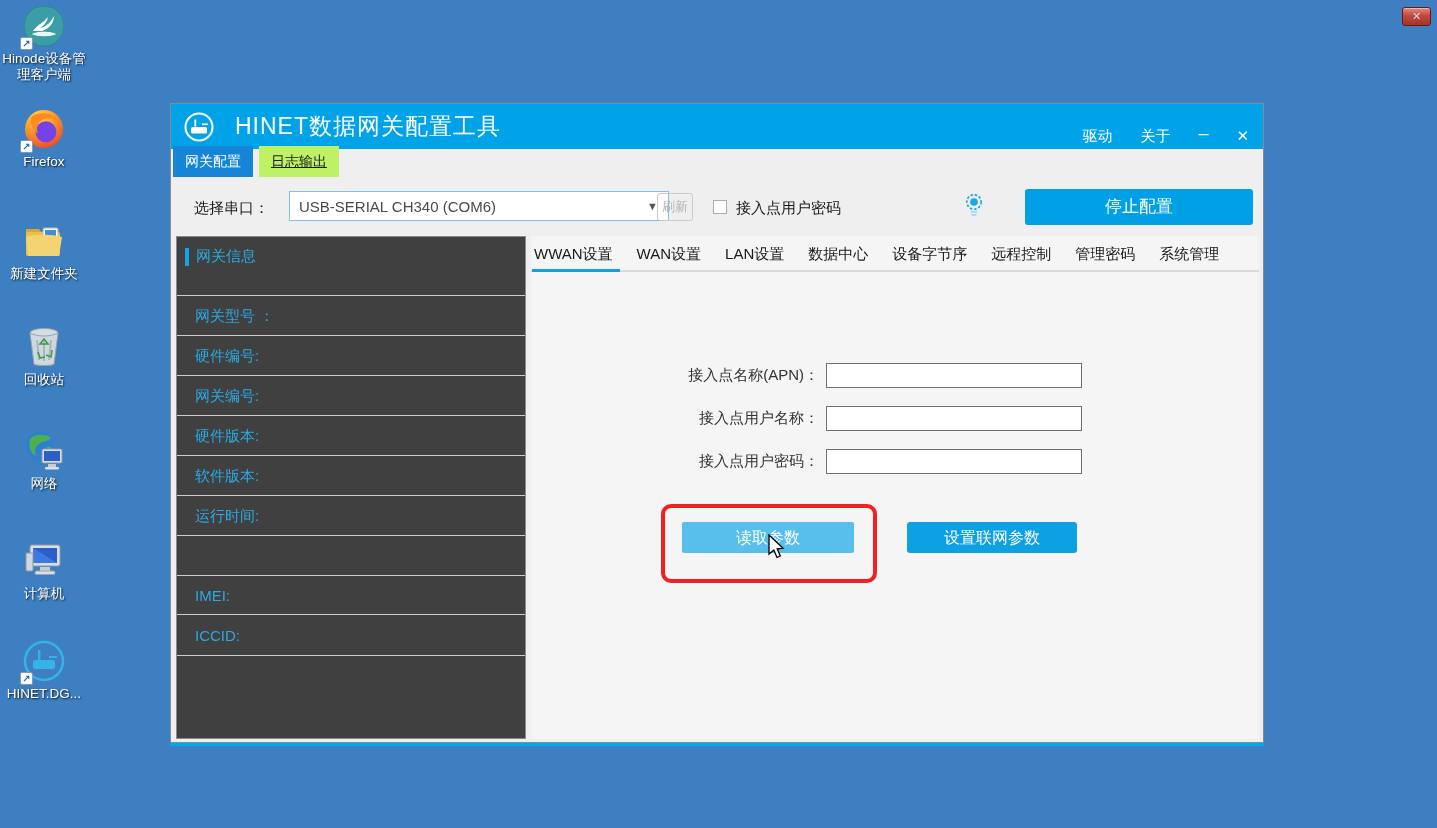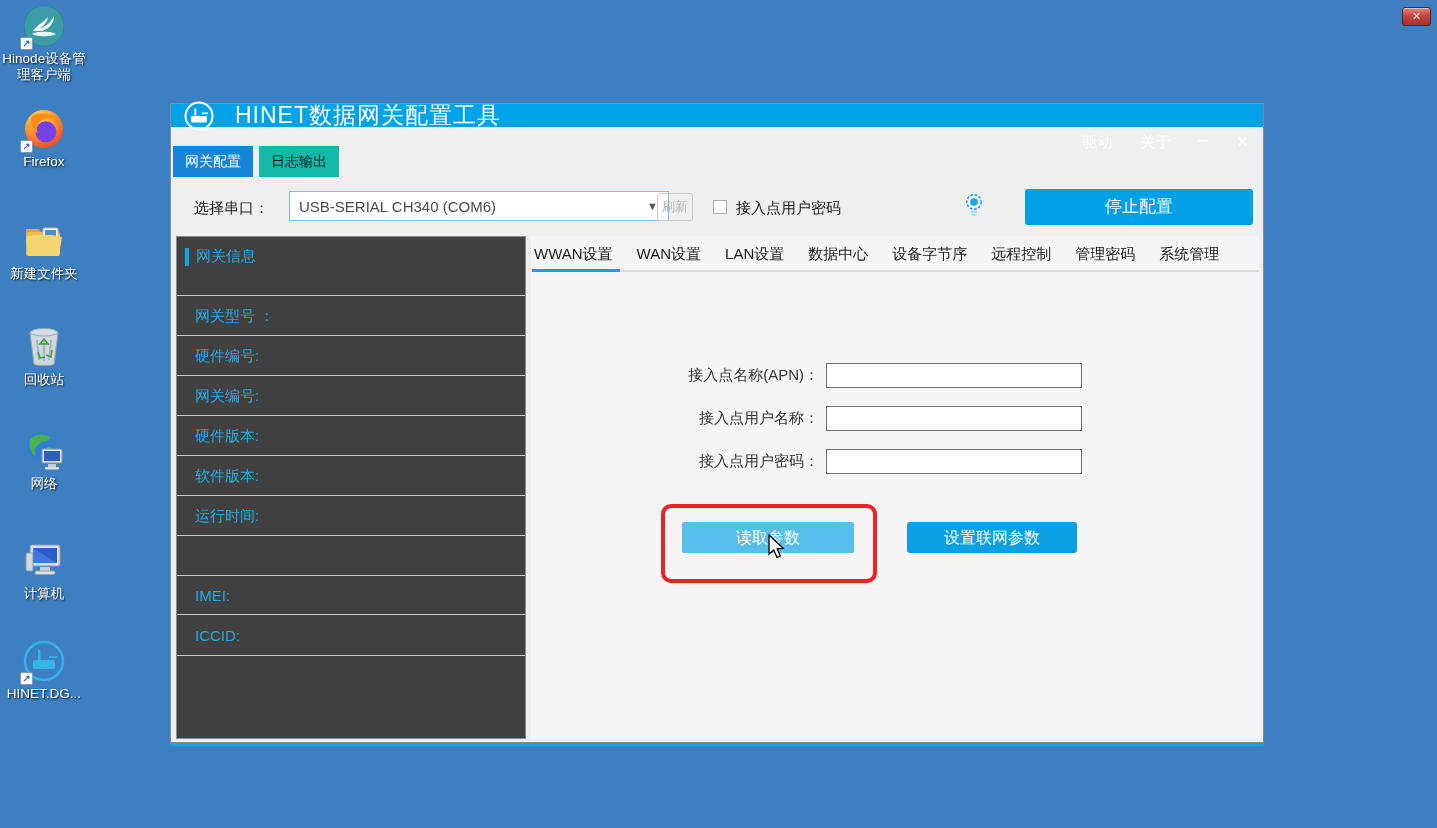--- a/index.html
+++ b/index.html
@@ -11,31 +11,31 @@
   .desk-icon .ic { position:relative; width:44px; height:44px; display:flex; align-items:center; justify-content:center; }
   .desk-icon .lbl { margin-top:3px; color:#fff; font-size:13.5px; line-height:16px; text-align:center; text-shadow:1px 1px 2px rgba(0,0,0,.85); word-break:break-all; }
   .sc-arrow { position:absolute; left:-2px; bottom:-2px; width:13px; height:13px; background:#fff; border:1px solid #7f9ab5; border-radius:2px; color:#1f62c5; font-size:10px; line-height:11px; text-align:center; font-weight:bold; }
 
   
   .screen-close { position:absolute; left:1402px; top:7px; width:29px; height:19px; background:linear-gradient(#df8b81,#c2493f 45%,#a33329); border:1px solid #6c1714; border-radius:3px; color:#dcdcdc; font-size:11px; font-weight:bold; text-align:center; line-height:16px; box-shadow:inset 0 1px 0 rgba(255,255,255,.4); }
 
   
   .window { position:absolute; left:170px; top:103px; width:1094px; height:640px; background:#f0efef; border:1px solid #8a8a8a; box-shadow:0 3px 0 0 #00a9ee; }
 
-  .titlebar { position:absolute; left:0; top:0; width:100%; height:23px; background:#00a2e8; display:flex; align-items:center; }
+  .titlebar { position:absolute; left:0; top:0; width:100%; height:45px; background:#00a2e8; display:flex; align-items:center; }
   .titlebar .logo { margin-left:12px; width:32px; height:32px; }
   .titlebar .title { margin-left:20px; color:#fff; font-size:23px; letter-spacing:1px; }
-  .tb-actions { position:absolute; right:14px; top:18px; height:40px; display:flex; align-items:center; gap:28px; }
+  .tb-actions { position:absolute; right:14px; top:12px; height:40px; display:flex; align-items:center; gap:28px; }
   .tb-btn { color:#fff; font-size:15px; cursor:default; }
   .tb-btn.min { font-size:18px; line-height:10px; transform:translateY(-3px); }
 
   .maintabs { position:absolute; left:2px; top:42px; height:31px; display:flex; gap:6px; }
   .maintab { height:31px; padding:0 12px; font-size:14px; display:flex; align-items:center; }
   .maintab.active { background:#1685d8; color:#fff; }
-  .maintab.inactive { background:#14b8a6; color:#1a1a1a; }
+  .maintab.inactive { background:#bef264; color:#1a1a1a;text-decoration:underline; }
 
   
   .serial-label { position:absolute; left:23px; top:90px; font-size:15px; color:#1a1a1a; line-height:28px; }
   .serial-select { position:absolute; left:118px; top:87px; width:380px; height:30px; background:#fff; border:1px solid #7fc0e8; display:flex; align-items:center; }
   .serial-select .val { margin-left:9px; font-size:15px; color:#4a4a4a; flex:1; }
   .serial-select .caret { margin-right:10px; color:#555; font-size:11px; }
   .refresh-btn { position:absolute; left:486px; top:89px; width:36px; height:28px; border:1px solid #c9c9c9; border-radius:3px; background:transparent; color:#b3b3b3; font-size:13px; text-align:center; line-height:26px; }
   .chk { position:absolute; left:542px; top:96px; width:14px; height:14px; background:#fff; border:1px solid #ababab; }
   .chk-label { position:absolute; left:565px; top:90px; font-size:15px; color:#1a1a1a; line-height:28px; }
   .bulb { position:absolute; left:792px; top:88px; width:22px; height:27px; }

